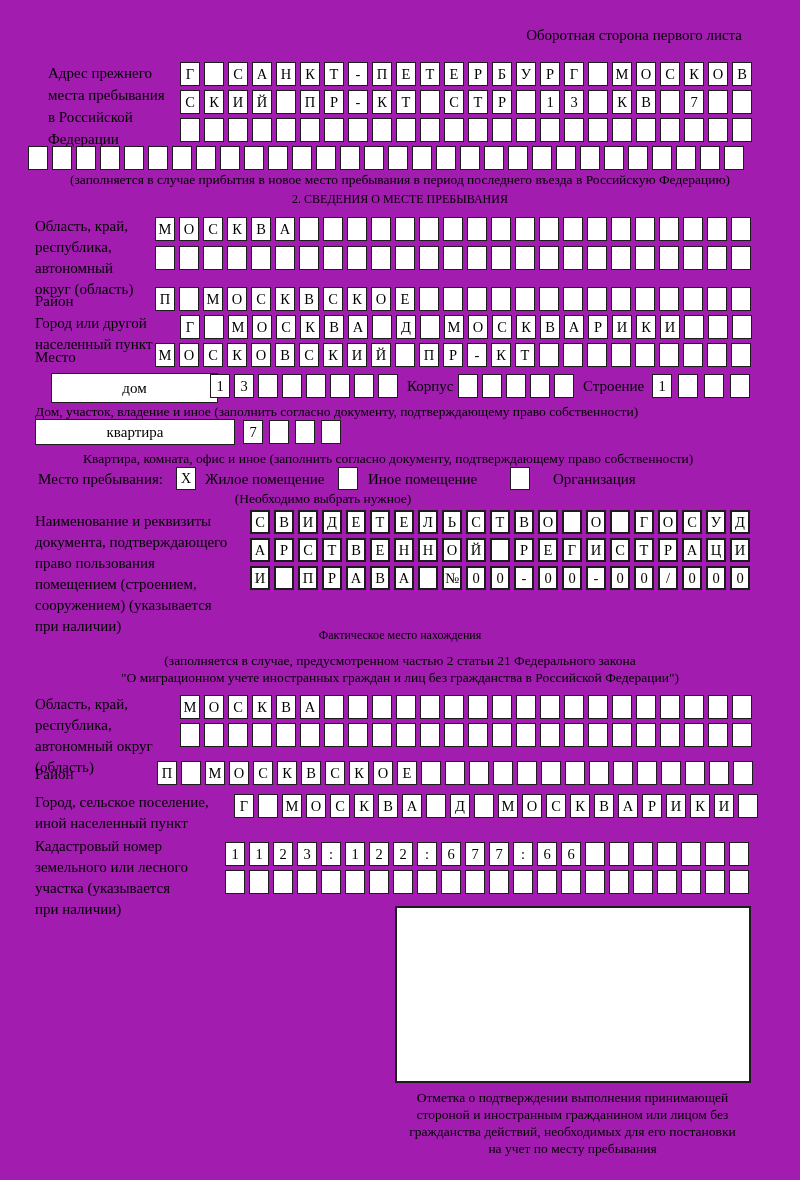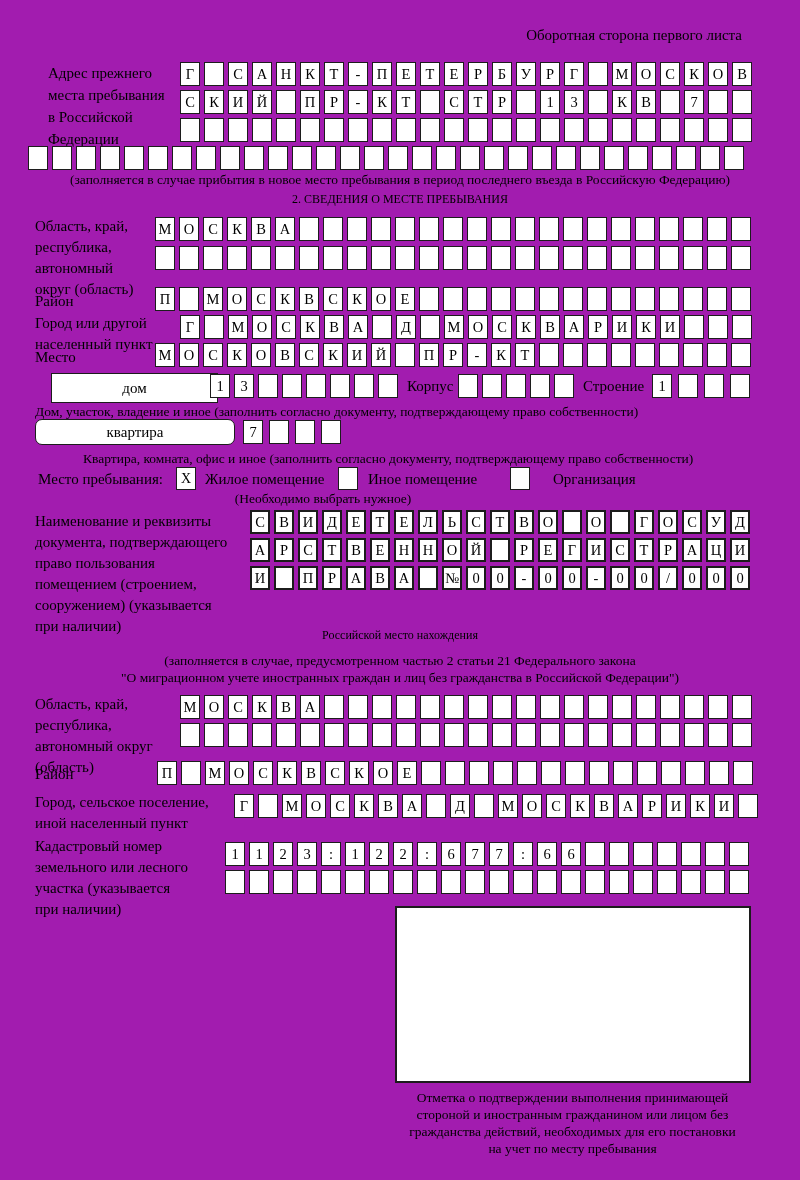--- a/index.html
+++ b/index.html
@@ -328,21 +328,21 @@
     </div>
   <div class="abs label" style="left:583px; top:375px;">Строение</div>
   <div class="cellrow gap6" style="left:652px; top:374px;">
       <span class="cell">1</span>
       <span class="cell"></span>
       <span class="cell"></span>
       <span class="cell"></span>
     </div>
   <div class="abs caption" style="left:35px; top:404px; width:720px;">Дом, участок, владение и иное (заполнить согласно документу, подтверждающему право собственности)</div>
 
-  <div class="typebox" style="left:35px; top:419px; width:200px; height:26px;border-radius:7px;">квартира</div>
+  <div class="typebox" style="left:35px; top:419px; width:200px; height:26px;">квартира</div>
   <div class="cellrow gap6" style="left:243px; top:420px;">
       <span class="cell">7</span>
       <span class="cell"></span>
       <span class="cell"></span>
       <span class="cell"></span>
     </div>
   <div class="abs caption" style="left:35px; top:451px; width:720px;margin-left:48px;">Квартира, комната, офис и иное (заполнить согласно документу, подтверждающему право собственности)</div>
 
   <div class="abs label" style="left:38px; top:468px;">Место пребывания:</div>
   <div class="checkbox" style="left:176px; top:467px;">X</div>
@@ -424,21 +424,21 @@
       <span class="cell">0</span>
       <span class="cell">-</span>
       <span class="cell">0</span>
       <span class="cell">0</span>
       <span class="cell">/</span>
       <span class="cell">0</span>
       <span class="cell">0</span>
       <span class="cell">0</span>
     </div>
 
-  <div class="abs title center" style="top:628px;">Российской место нахождения</div>
+  <div class="abs title center" style="top:628px;">Фактическое место нахождения</div>
   <div class="abs caption center" style="top:653px;">(заполняется в случае, предусмотренном частью 2 статьи 21 Федерального закона</div>
   <div class="abs caption center" style="top:670px;">"О миграционном учете иностранных граждан и лиц без гражданства в Российской Федерации")</div>
 
   <div class="abs label tight" style="left:35px; top:694px; width:145px;">
     <div>Область, край,</div>
     <div>республика,</div>
     <div>автономный округ</div>
     <div>(область)</div>
   </div>
   <div class="cellrow" style="left:180px; top:695px;">

